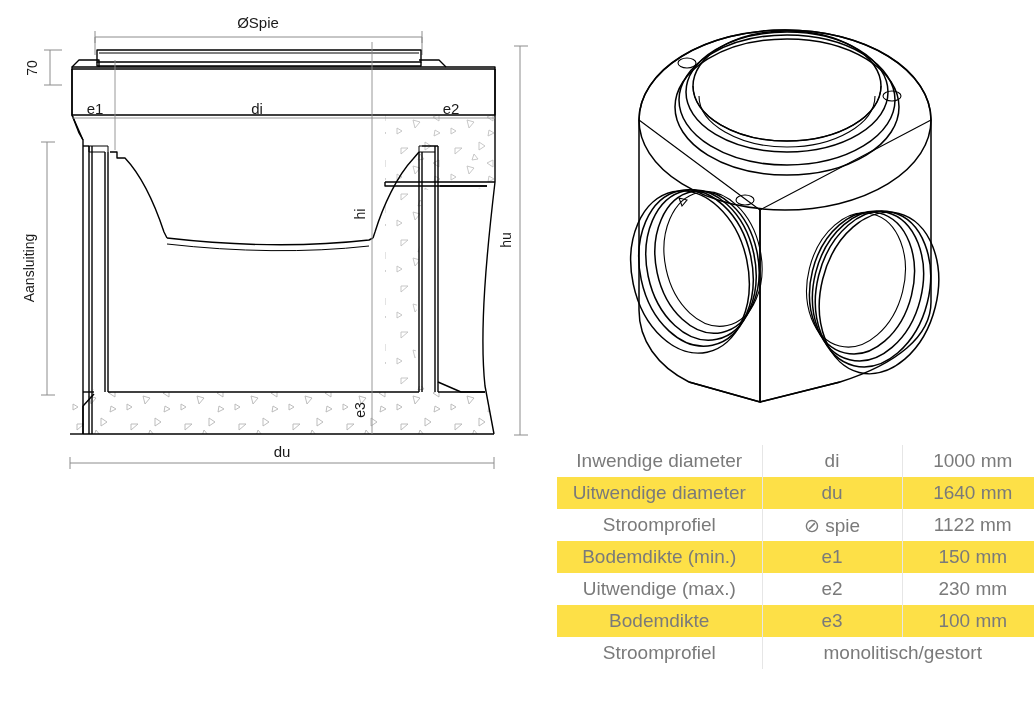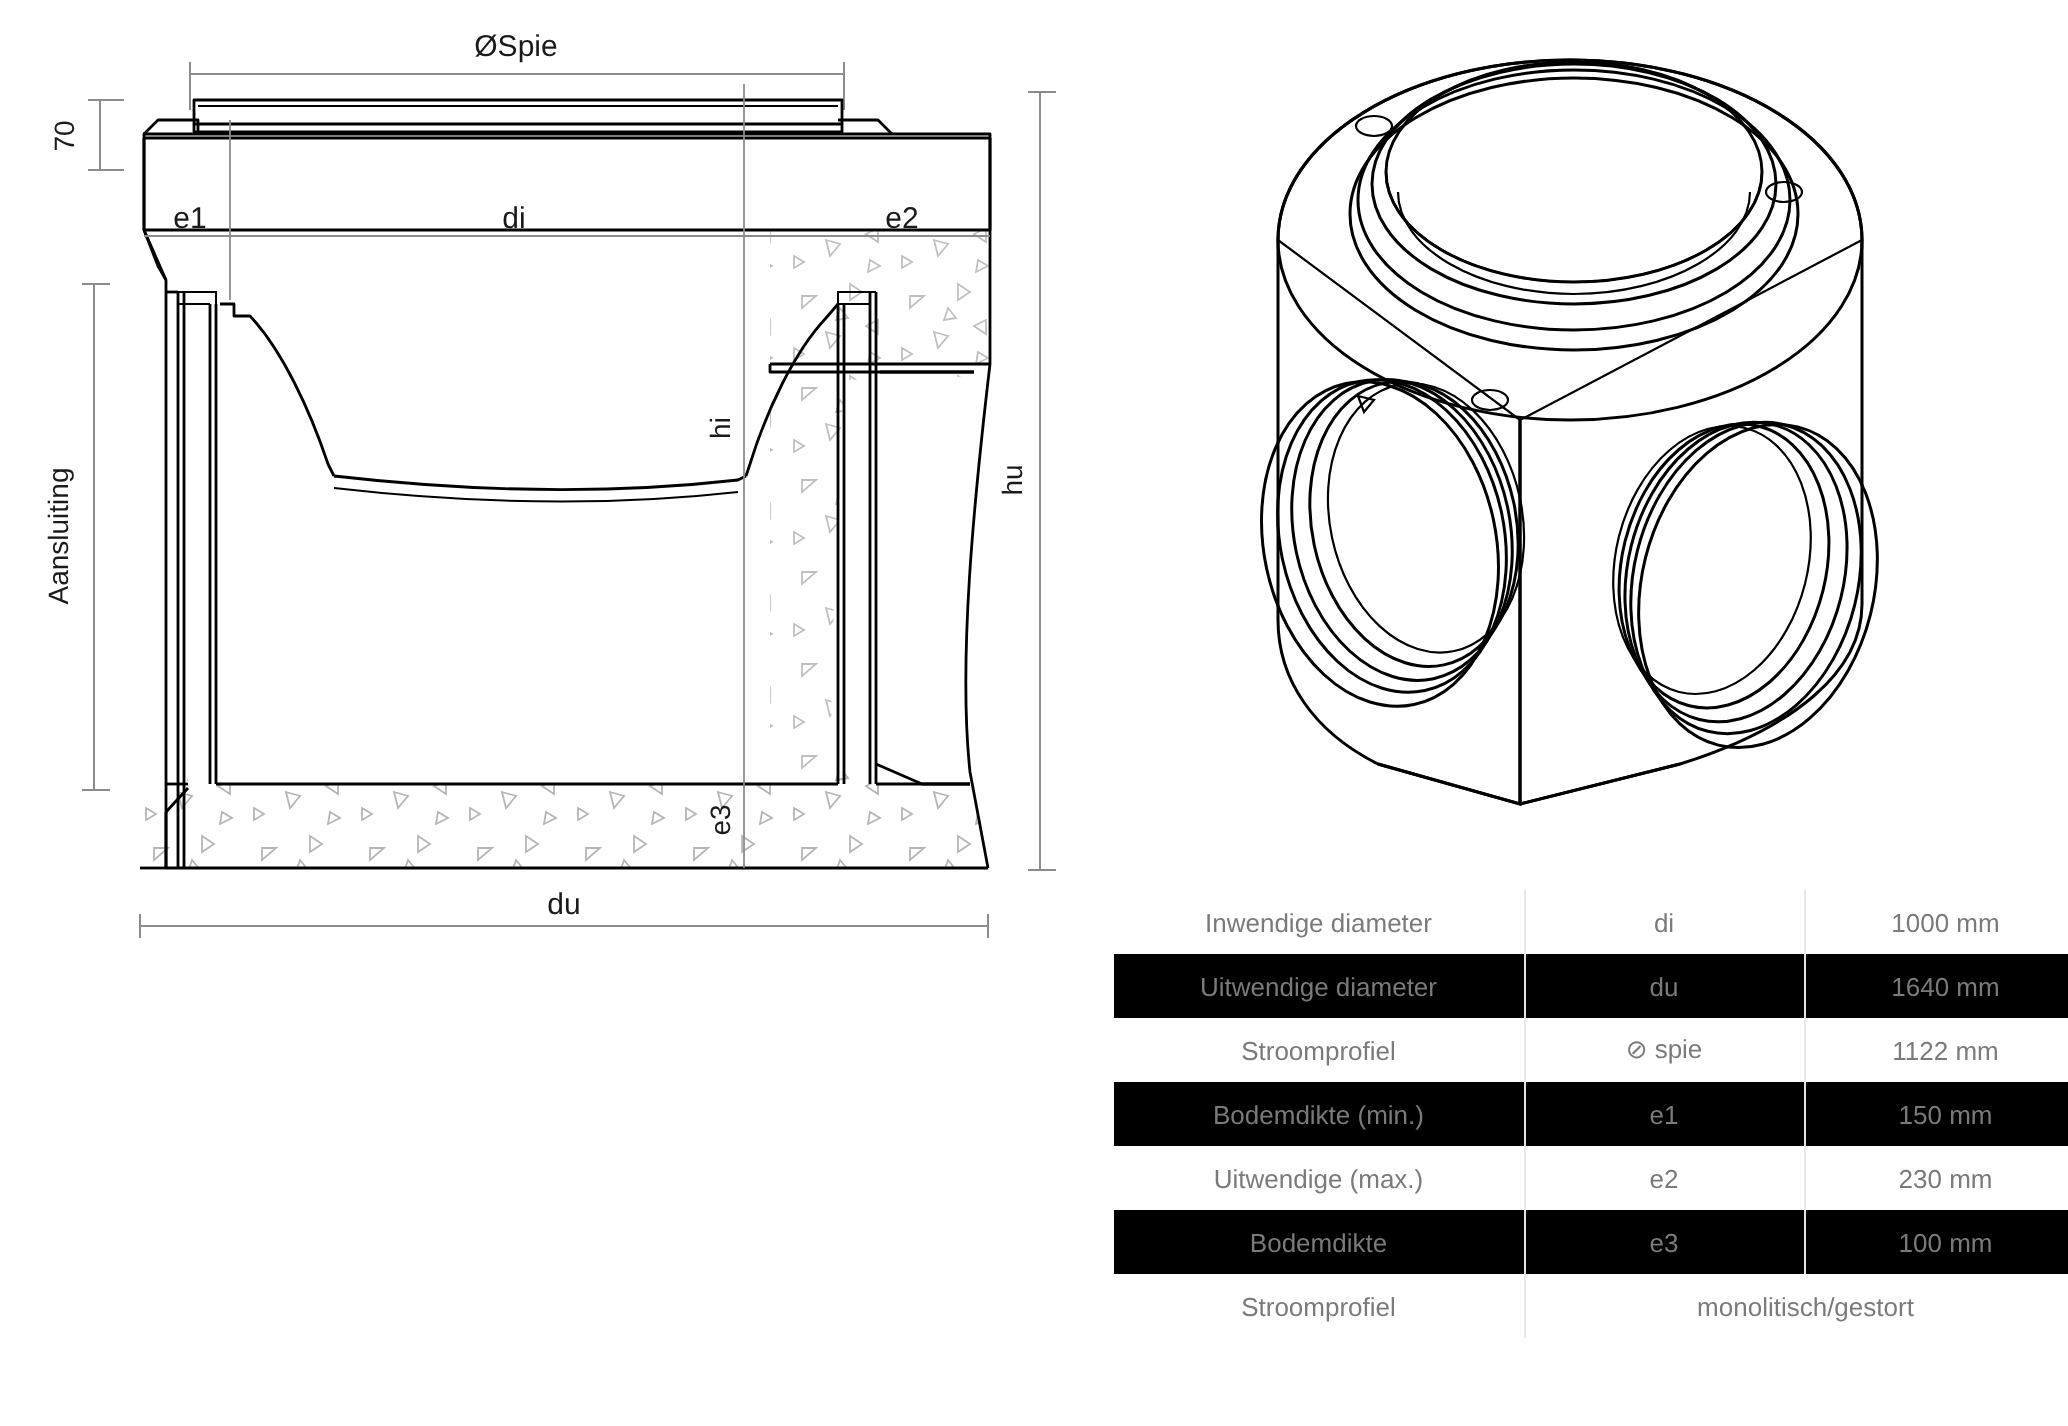--- a/index.html
+++ b/index.html
@@ -29,29 +29,29 @@
   table.spec{
     border-collapse:collapse;
     width:486px;
     table-layout:fixed;
   }
   table.spec td{
     height:32px;
     padding:0 6px;
     text-align:center;
     vertical-align:middle;
-    font-size:13px;
+    font-size:19px;
     color:#7a7a7a;
     font-weight:400;
     border-right:1px solid #e6e6e6;
     white-space:nowrap;
     overflow:hidden;
   }
   table.spec td.c3{border-right:none;}
-  table.spec tr.alt td{background:#000000;}
+  table.spec tr.alt td{background:#fde047;}
   table.spec tr.plain td{background:#ffffff;}
   .col1{width:205px;}
   .col2{width:140px;}
   .col3{width:141px;}
   td.span23{border-right:none;}
 
   
   .dimtext{font-family:"Liberation Sans","DejaVu Sans",sans-serif;fill:#1a1a1a;font-size:15px;}
   .dimtext-sm{font-family:"Liberation Sans","DejaVu Sans",sans-serif;fill:#1a1a1a;font-size:14px;}
   .dimline{stroke:#8c8c8c;stroke-width:1;fill:none;}

